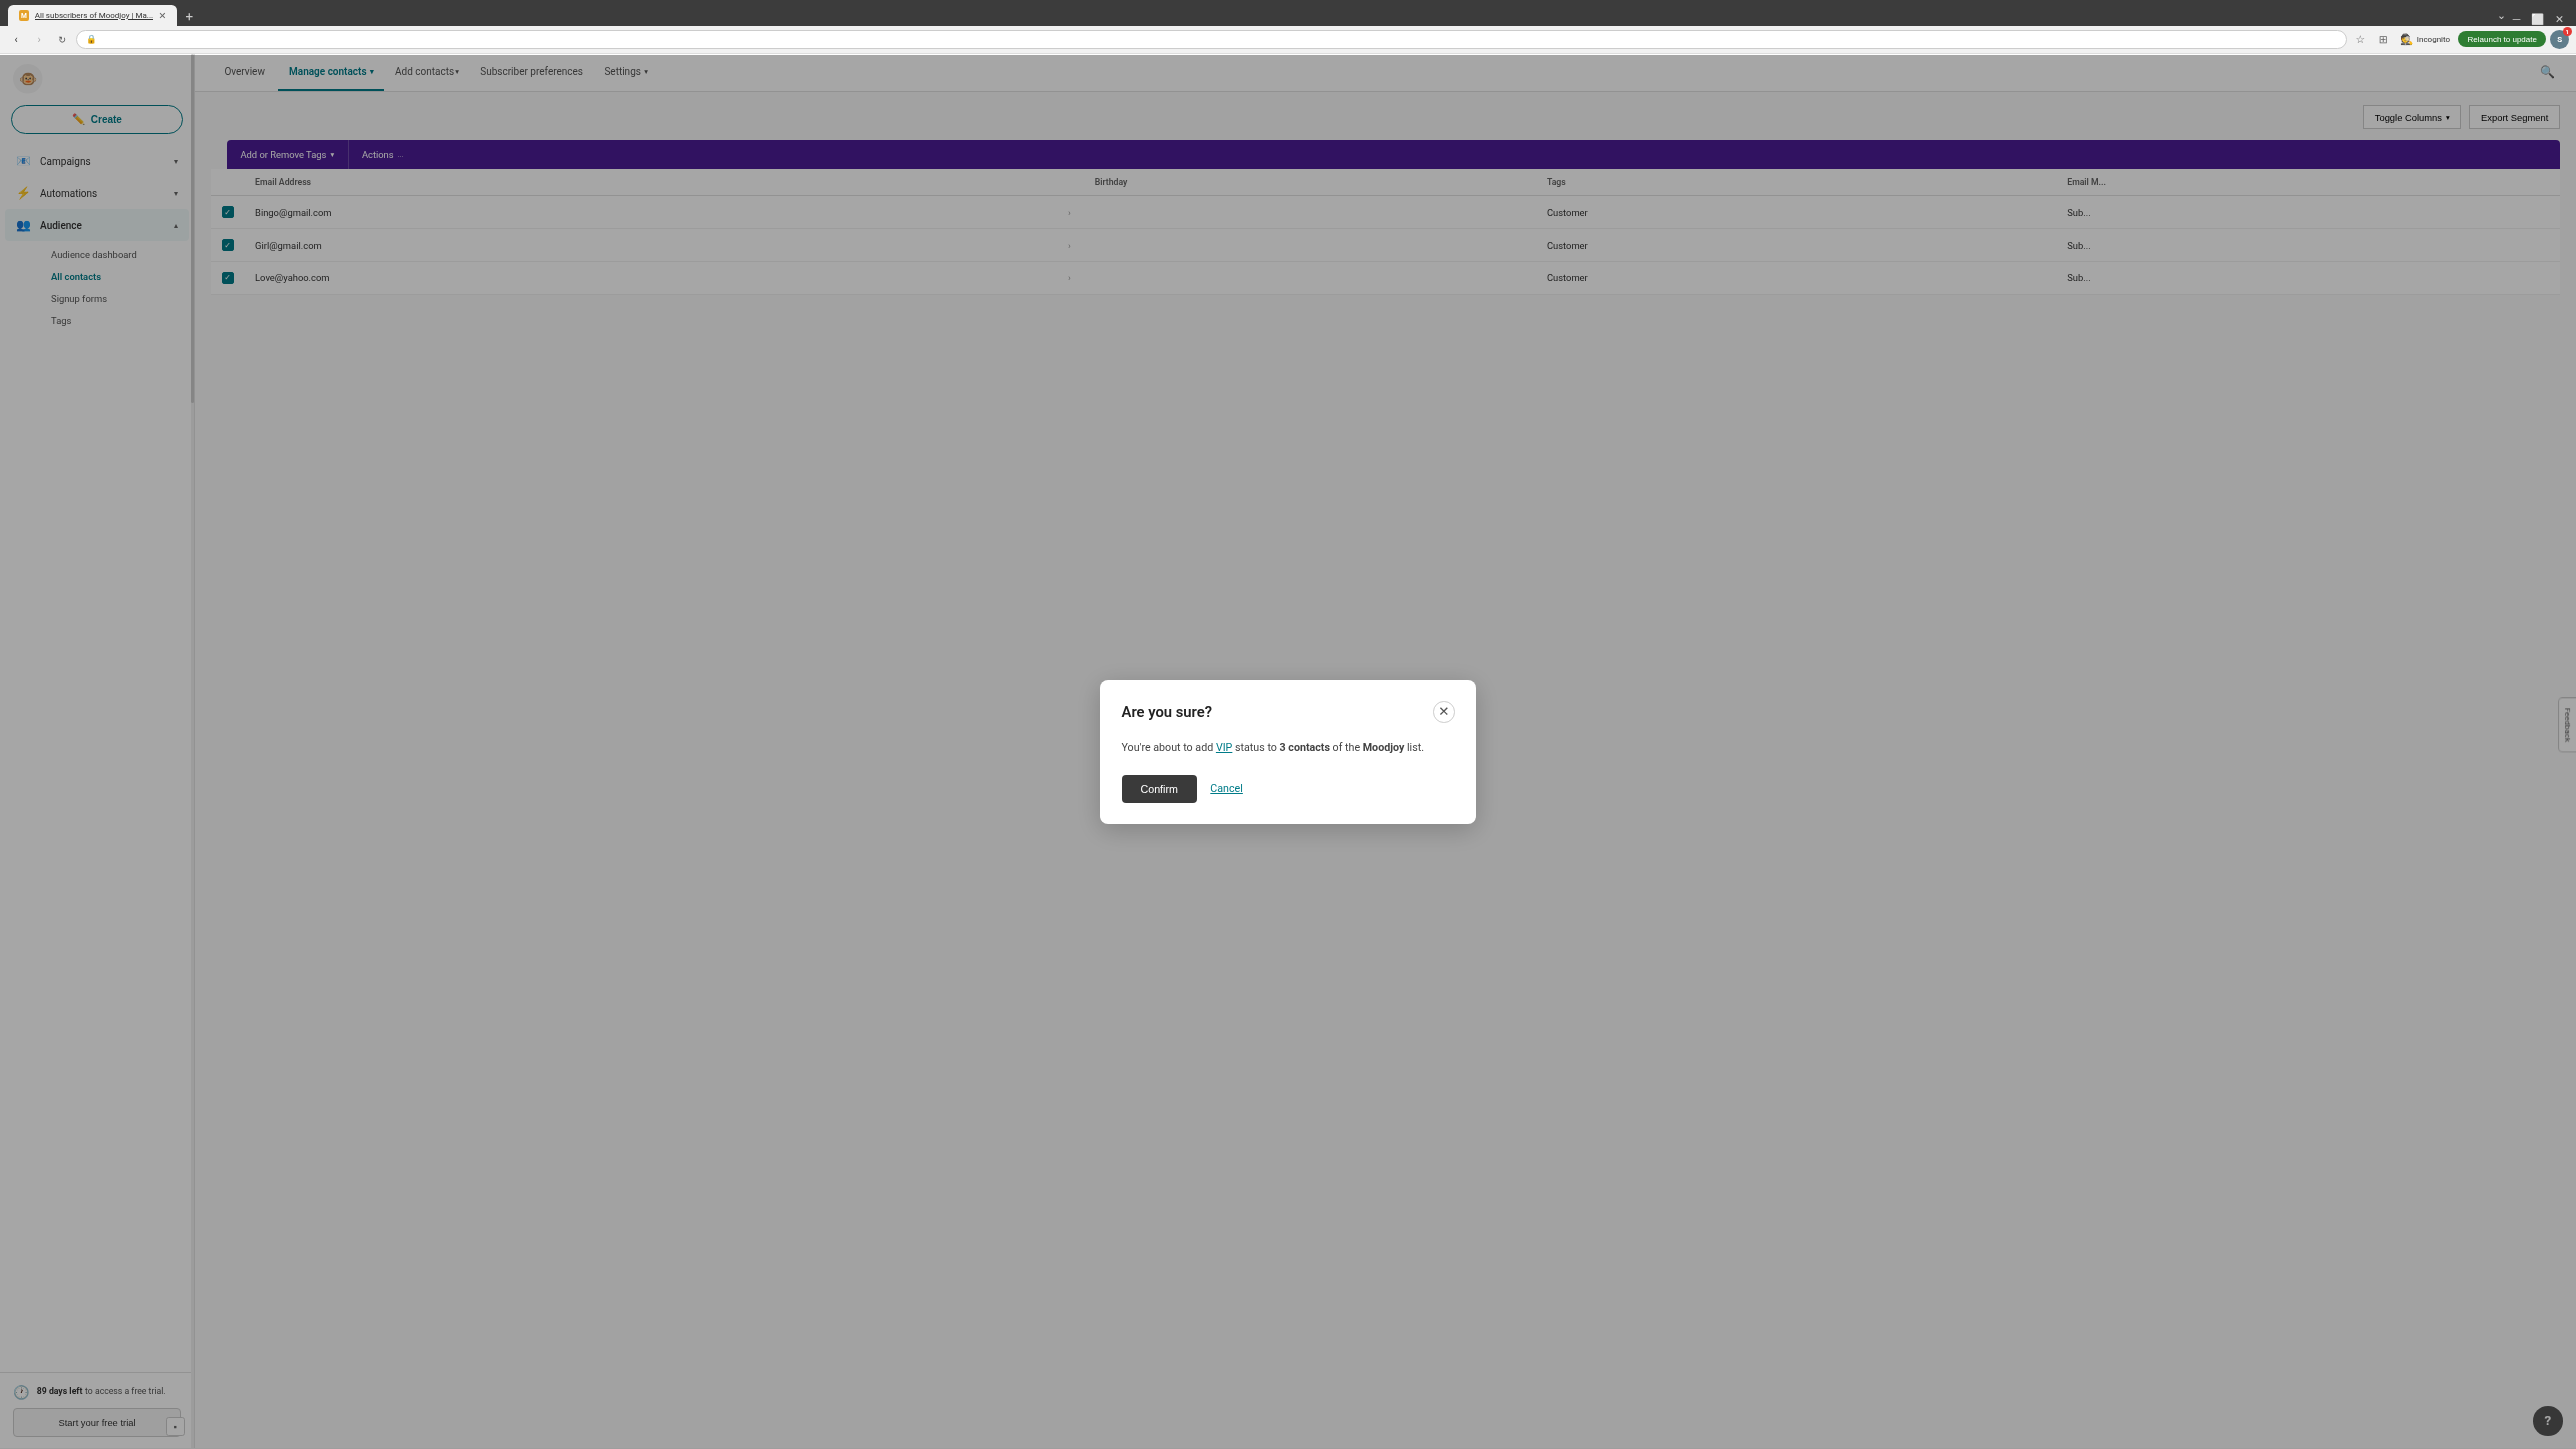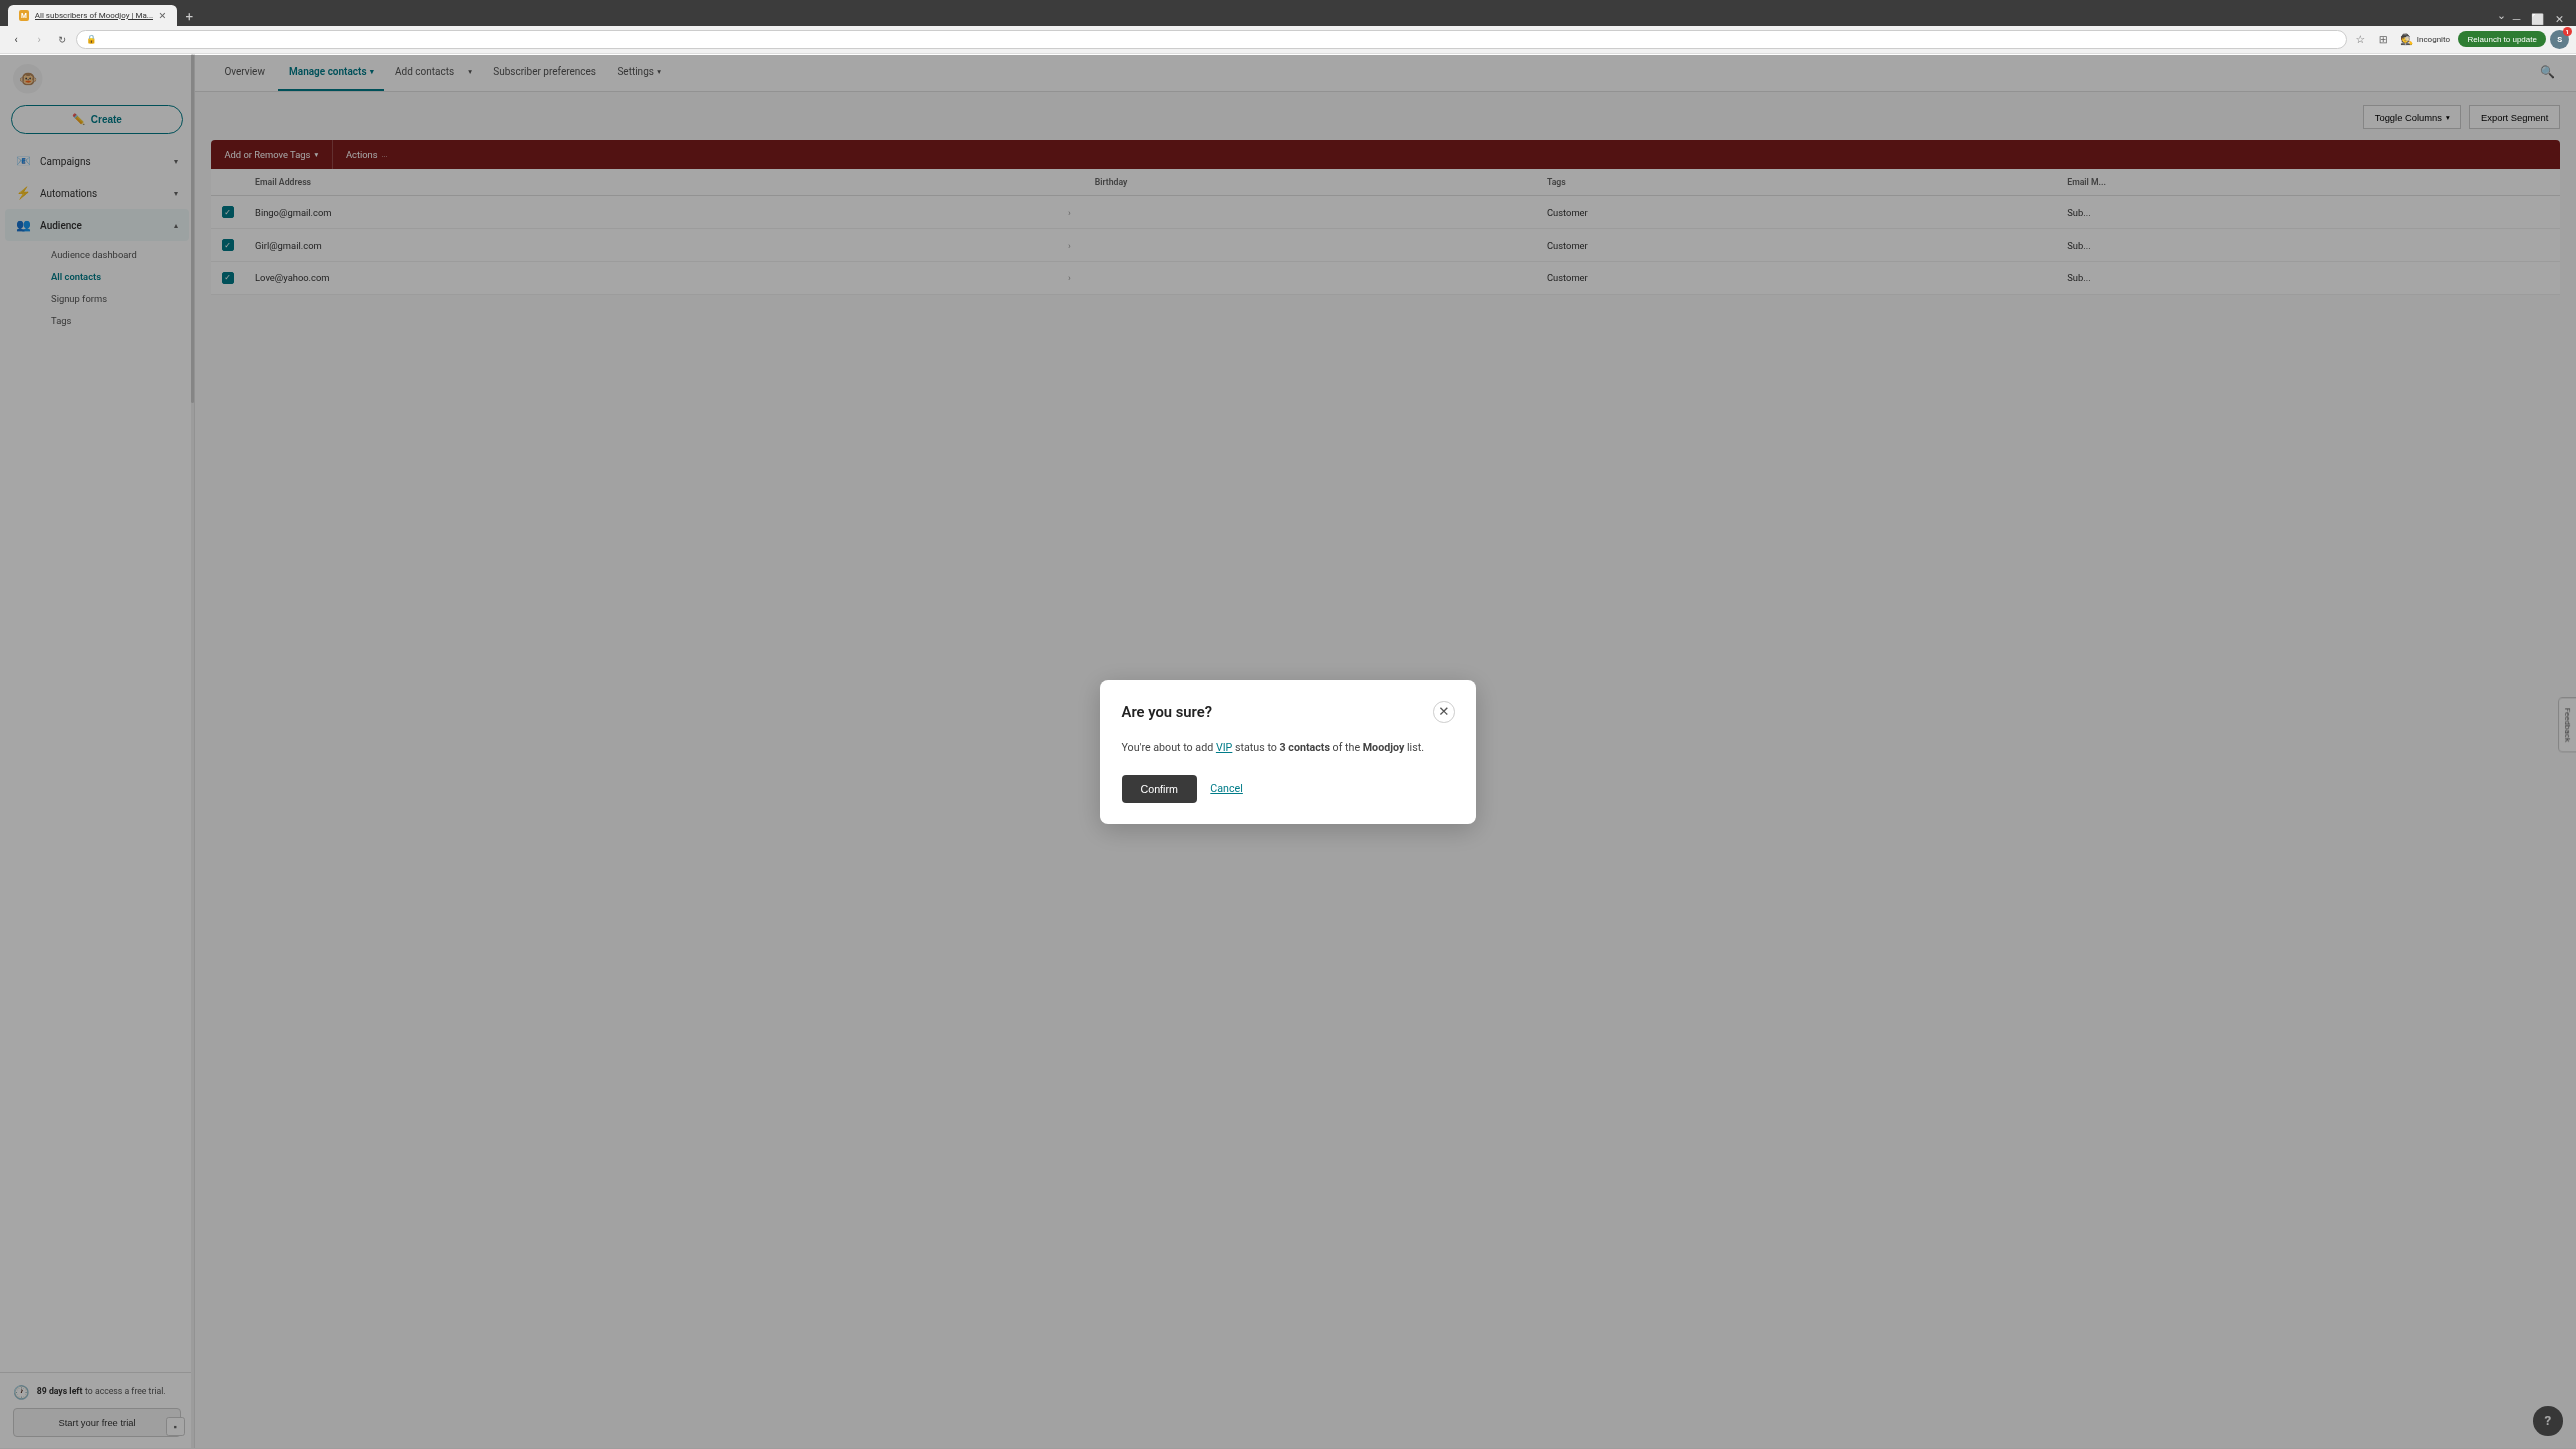--- a/index.html
+++ b/index.html
@@ -120,21 +120,21 @@
   <div style="flex:1;overflow:hidden;display:flex;flex-direction:column;background:#f9f9f9;">
 
     <div style="background:#fff;border-bottom:0.7px solid #e0e0e0;padding:0 16px;display:flex;align-items:center;">
       <div style="padding:12px 13.4px;font-size:10px;color:#555;cursor:pointer;border-bottom:2px solid transparent;white-space:nowrap;">
         <span>Overview</span>
       </div>
       <div style="padding:12px 10.7px;font-size:10px;color:#007c89;cursor:pointer;border-bottom:2px solid #007c89;white-space:nowrap;display:flex;align-items:center;gap:3.4px;font-weight:600;">
         <span>Manage contacts</span>
         <span style="font-size:7.4px;">▾</span>
       </div>
-      <div style="padding:12px 10.7px;font-size:10px;color:#555;cursor:pointer;border-bottom:2px solid transparent;white-space:nowrap;display:flex;align-items:center;gap:14px;">
+      <div style="padding:12px 10.7px;font-size:10px;color:#555;cursor:pointer;border-bottom:2px solid transparent;white-space:nowrap;display:flex;align-items:center;gap:1px;">
         <span>Add contacts</span>
         <span style="font-size:7.4px;">▾</span>
       </div>
       <div style="padding:12px 10.7px;font-size:10px;color:#555;cursor:pointer;border-bottom:2px solid transparent;white-space:nowrap;">
         <span>Subscriber preferences</span>
       </div>
       <div style="padding:12px 10.7px;font-size:10px;color:#555;cursor:pointer;border-bottom:2px solid transparent;white-space:nowrap;display:flex;align-items:center;gap:3.4px;">
         <span>Settings</span>
         <span style="font-size:7.4px;">▾</span>
       </div>
@@ -144,21 +144,21 @@
     <div style="flex:1;overflow:auto;padding:13.4px 16px;">
 
       <div style="display:flex;align-items:center;justify-content:flex-end;gap:8px;margin-bottom:10.7px;">
         <button style="background:#fff;border:0.7px solid #ccc;border-radius:0;padding:5.4px 10.7px;font-size:9.4px;cursor:pointer;display:flex;align-items:center;gap:4px;">
           <span>Toggle Columns</span>
           <span style="font-size:7.4px;">▾</span>
         </button>
         <button style="background:#fff;border:0.7px solid #ccc;border-radius:0;padding:5.4px 10.7px;font-size:9.4px;cursor:pointer;font-weight:500;">Export Segment</button>
       </div>
 
-      <div style="background:#7f1d1d;display:flex;align-items:flex-start;border-radius:4px 4px 0 0;">
+      <div style="background:#4c1d95;display:flex;align-items:flex-start;border-radius:4px 4px 0 0;margin-left:16px;">
         <div style="padding:9.4px 13.4px;color:white;font-size:9.4px;cursor:pointer;display:flex;align-items:center;gap:4px;border-right:0.7px solid rgba(255,255,255,0.2);">
           <span>Add or Remove Tags</span>
           <span style="font-size:7.4px;">▾</span>
         </div>
         <div style="padding:9.4px 13.4px;color:white;font-size:9.4px;cursor:pointer;display:flex;align-items:center;gap:4px;">
           <span>Actions</span>
           <span style="font-size:7.4px;color:rgba(255,255,255,0.7);">...</span>
         </div>
       </div>
 

